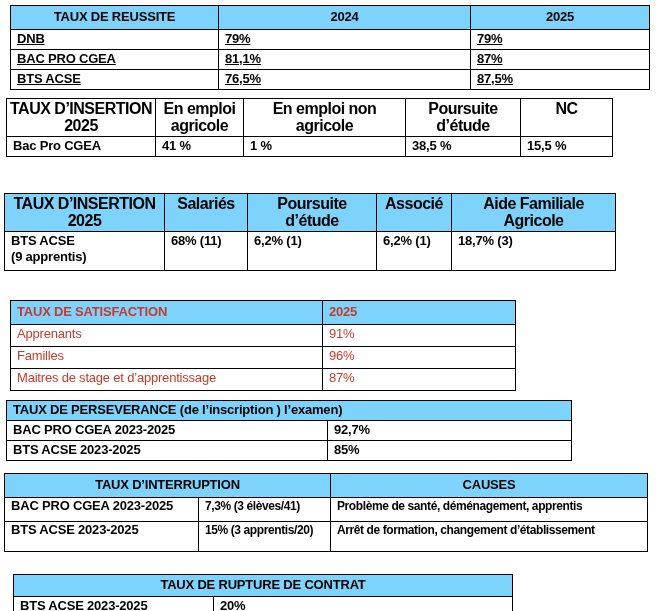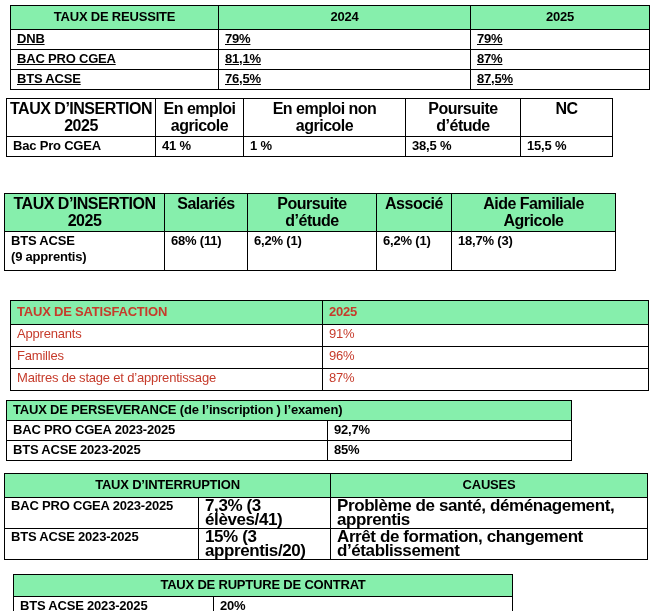--- a/index.html
+++ b/index.html
@@ -9,33 +9,33 @@
     background:#ffffff; font-family:"Liberation Sans", sans-serif;
   }
   table { border-collapse:collapse; position:absolute; table-layout:fixed; }
   td {
     border:1.5px solid #000;
     font-weight:bold; font-size:13px; color:#000;
     padding:1px 6px; vertical-align:top;
     letter-spacing:-0.2px; line-height:1.3;
     overflow:hidden;
   }
-  .g   { background:#86efac;margin-top:14px; }            
+  .g   { background:#7dd3fc;margin-top:14px; }            
   .c   { text-align:center; }
   .vm  { vertical-align:middle; }
   .red { color:#c63b2b; }
   .i   { }
   .nrm { font-weight:normal; }
   .hdr2 { font-size:16px; letter-spacing:-0.5px; padding:1px 3px; line-height:17px; }
-  .sm   { font-size:17px; letter-spacing:-0.4px; }
+  .sm   { font-size:12px; letter-spacing:-0.4px; }
 
   .t1 { left:10px; top:5px;   width:640px; }
   .t2 { left:6px;  top:98px;  width:607px; }
   .t3 { left:4px;  top:193px; width:612px; }
-  .t4 { left:10px; top:300px; width:639px; }
+  .t4 { left:10px; top:300px; width:506px; }
   .t5 { left:6px;  top:400px; width:566px; }
   .t6 { left:4px;  top:473px; width:644px; }
   .t7 { left:13px; top:574px; width:500px; }
 
   .rh19 { height:19px;text-decoration:underline; } .rh20 { height:20px; } .rh22 { height:22px; }
   .rh24 { height:24px; } .rh30 { height:30px; } .rh38 { height:38px; }
   .rh39 { height:39px; }
   .lh14 td { line-height:14px; }
   .lh16 td { line-height:16px; }
 </style>

